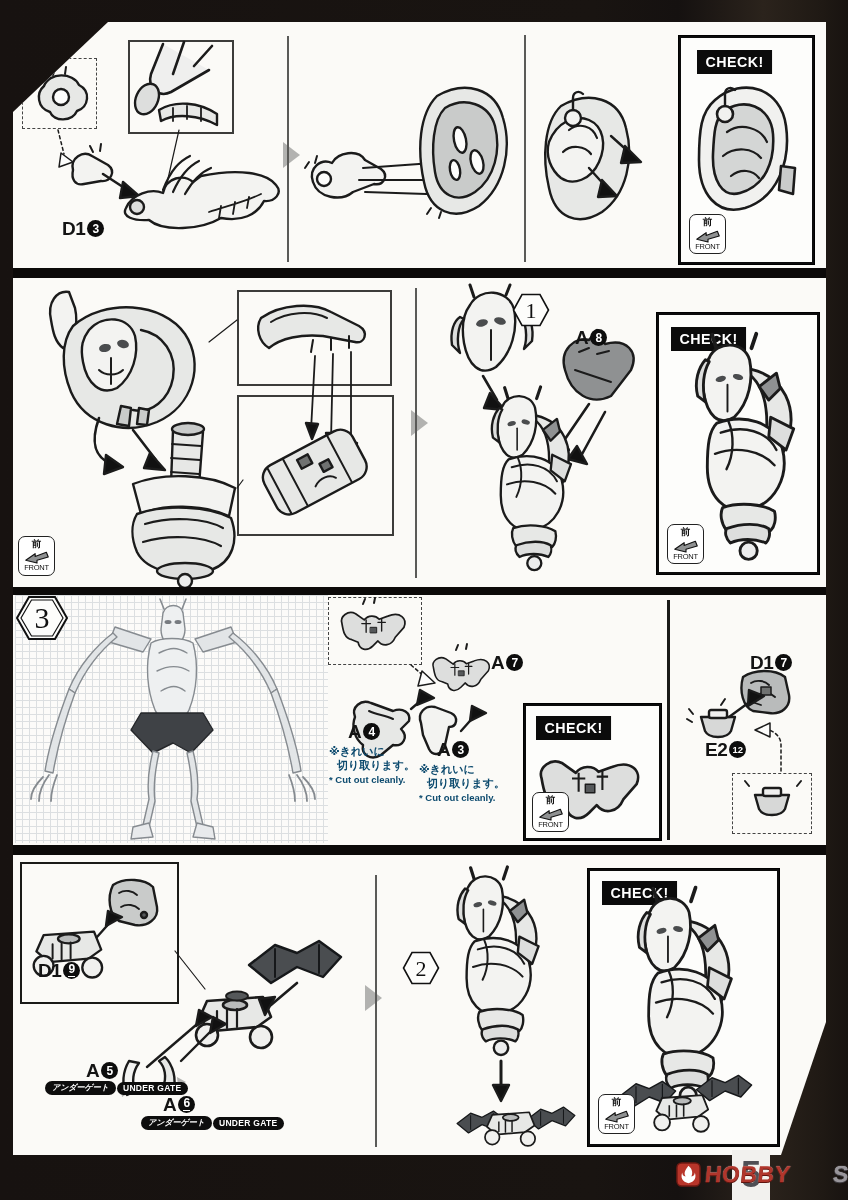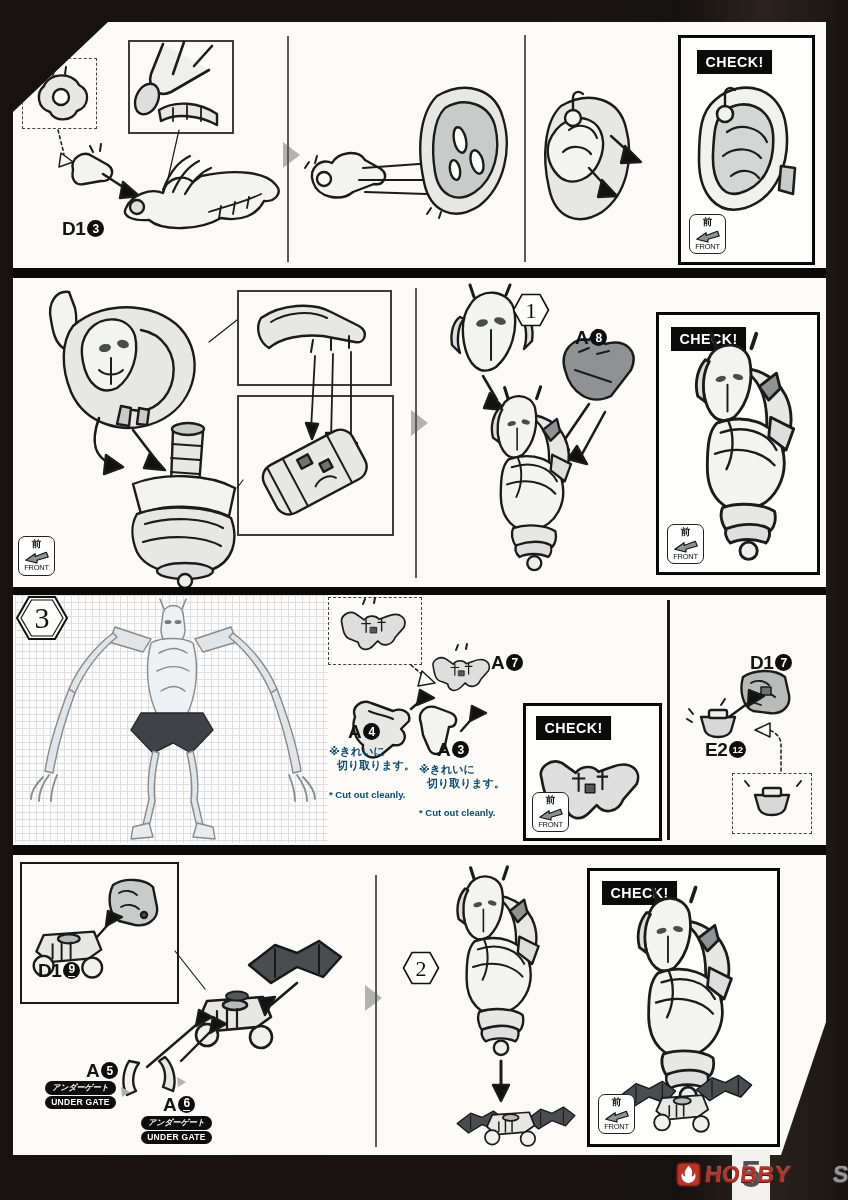--- a/index.html
+++ b/index.html
@@ -25,28 +25,28 @@
             background:linear-gradient(135deg,#f5f5f5 0%,#2b2b2b 25%,#e9e9e9 55%,#9a9a9a 70%,#141414 100%);}
   .checkbox-inner{position:relative;width:100%;height:100%;background:#fdfdfb;border:2.5px solid #0b0b0b;box-sizing:border-box;}
   .check-banner{position:absolute;background:#0b0b0b;color:#fff;font-weight:bold;font-size:15px;
                 padding:3px 9px 4px;letter-spacing:0.5px;transform:scaleX(0.95);transform-origin:left;}
   
   .front-badge{position:absolute;width:37px;border:1.6px solid #222;border-radius:7px;background:#fff;
                display:flex;flex-direction:column;align-items:center;padding:2px 0 2px;box-sizing:border-box;}
   .front-kanji{font-size:9.5px;font-weight:bold;line-height:1.1;}
   .front-en{font-size:7.5px;letter-spacing:-0.3px;line-height:1.1;}
   
-  .ug{position:absolute;display:flex;flex-direction:column;align-items:center;gap:1px;}
+  .ug{position:absolute;display:flex;flex-direction:row;align-items:center;gap:1px;}
   .ug-jp{background:#0d0d0d;color:#fff;font-size:8px;font-weight:bold;font-style:italic;padding:1px 7px 2px;border-radius:8px;white-space:nowrap;}
   .ug-en{background:#0d0d0d;color:#fff;font-size:8.5px;font-weight:bold;padding:1px 6px 2px;border-radius:8px;letter-spacing:0.3px;white-space:nowrap;}
   
   .cutnote{position:absolute;color:#0c4a6e;}
   .cutnote .jp{display:block;font-size:11px;font-weight:bold;line-height:1.3;white-space:nowrap;}
   .cutnote .jp2{padding-left:8px;}
-  .cutnote .en{display:block;font-size:9.5px;font-weight:bold;margin-top:16px;white-space:nowrap;}
+  .cutnote .en{display:block;font-size:9.5px;font-weight:bold;margin-top:1px;white-space:nowrap;}
   .hex{position:absolute;}
   .hextext{font-family:"Liberation Serif","DejaVu Serif",serif;font-size:22px;fill:#111;text-anchor:middle;}
   .hextext.big{font-size:30px;}
   .gridpaper{position:absolute;background-color:#fdfdfb;
      background-image:linear-gradient(#cdd2d6 1px,transparent 1px),linear-gradient(90deg,#cdd2d6 1px,transparent 1px),
                       linear-gradient(#a9b0b8 1.5px,transparent 1.5px),linear-gradient(90deg,#a9b0b8 1.5px,transparent 1.5px);
      background-size:7px 7px,7px 7px,35px 35px,35px 35px;opacity:0.65;}
   
   .page-tab{position:absolute;left:732px;top:1150px;width:38px;height:50px;background:#f2f1ee;
             display:flex;align-items:center;justify-content:center;font-size:37px;font-weight:bold;color:#4f4f54;}

